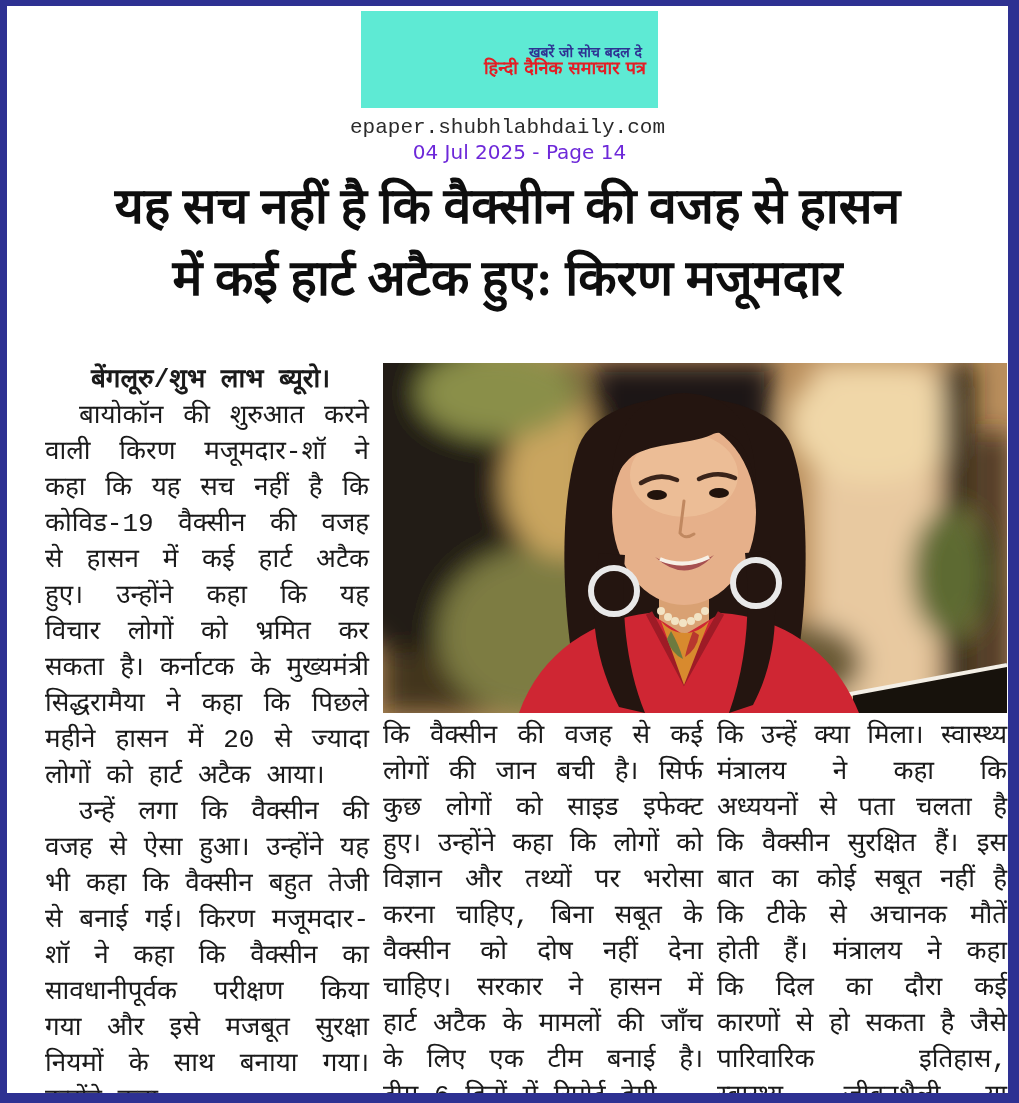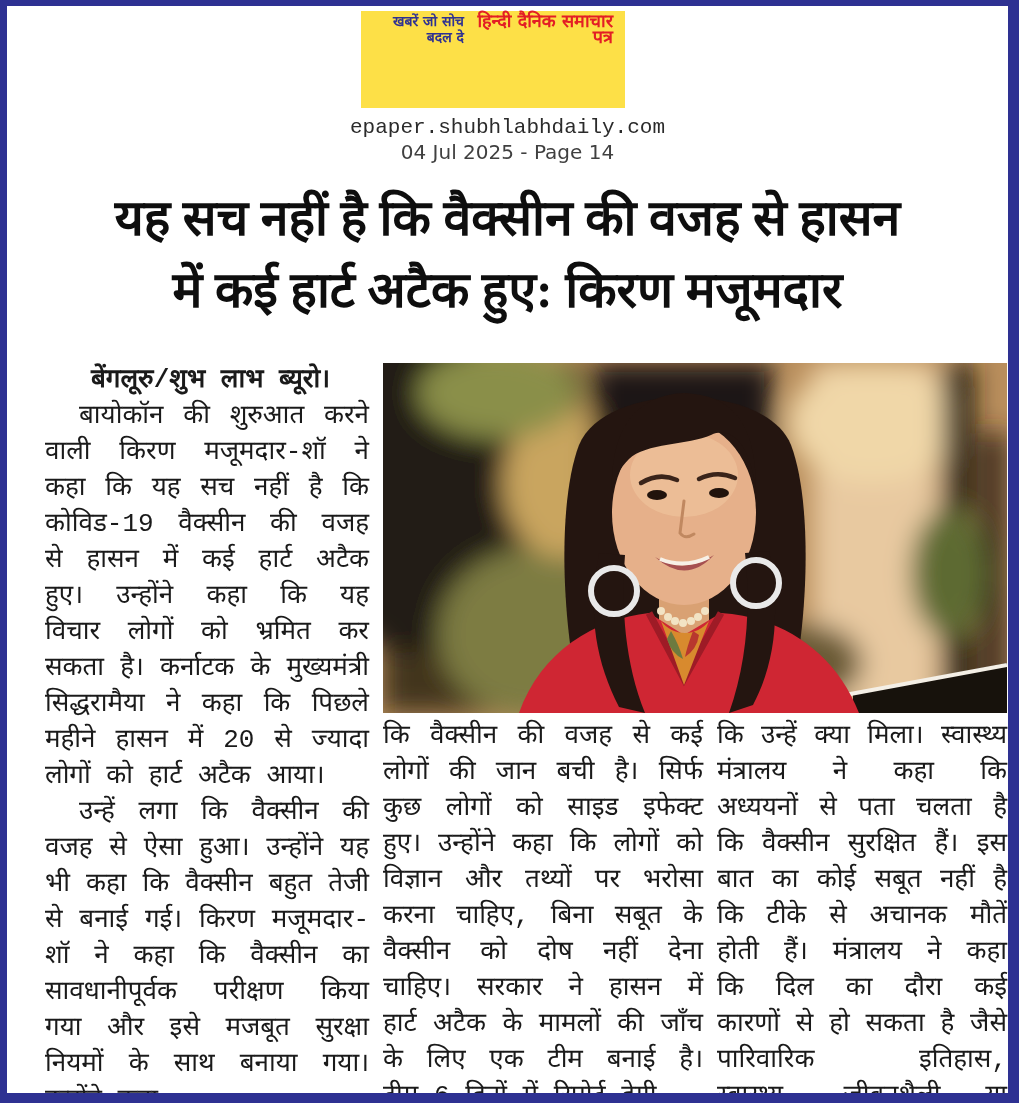--- a/index.html
+++ b/index.html
@@ -11,23 +11,23 @@
     background:#ffffff;
     border-style:solid;
     border-color:#2e3192;
     border-width:6px 11px 10px 7px;
     overflow:hidden;
     font-family:"Liberation Serif","DejaVu Serif",serif;
     color:#161616;
   }
   
   .logo-box{
-    position:absolute;left:354px;top:5px;width:264px;height:97px;
-    background:#fde047;
-    display:flex;flex-direction:row;justify-content:center;
+    position:absolute;left:354px;top:5px;width:297px;height:97px;
+    background:#5eead4;
+    display:flex;flex-direction:column;justify-content:center;
     padding:2px 6px;box-sizing:border-box;
   }
   .tagline{
     font-family:"DejaVu Sans","Liberation Sans",sans-serif;
     font-weight:bold;font-size:14px;color:#2e3192;
     text-align:right;padding-right:10px;line-height:16px;
   }
   .logo-row{
     display:flex;align-items:center;justify-content:center;gap:2px;
     line-height:56px;height:58px;
@@ -43,28 +43,28 @@
     font-weight:bold;font-size:18px;color:#e31e25;
     text-align:right;padding-right:6px;line-height:16px;
   }
   .site-url{
     position:absolute;left:0;top:109px;width:100%;
     text-align:center;
     font-family:Liberation Mono, monospace;
     font-size:21px;color:#2b2b2b;line-height:25px;
   }
   .date-page{
-    position:absolute;left:0;top:134px;width:100%;
+    position:absolute;left:12px;top:134px;width:100%;
     text-align:center;
     font-family:"DejaVu Sans","Liberation Sans",sans-serif;
-    font-size:20px;color:#404040;line-height:24px;
+    font-size:20px;color:#6d28d9;line-height:24px;
   }
   
   .headline{
-    position:absolute;left:20px;top:176px;width:961px;
+    position:absolute;left:20px;top:164px;width:961px;
     margin:0;text-align:center;
     font-size:50px;font-weight:bold;color:#0e0e0e;
     line-height:72px;
     font-family:"Liberation Serif","DejaVu Serif",serif;
   }
   .headline span{display:block;}
   
   .col{
     position:absolute;
     font-size:26px;line-height:36px;

